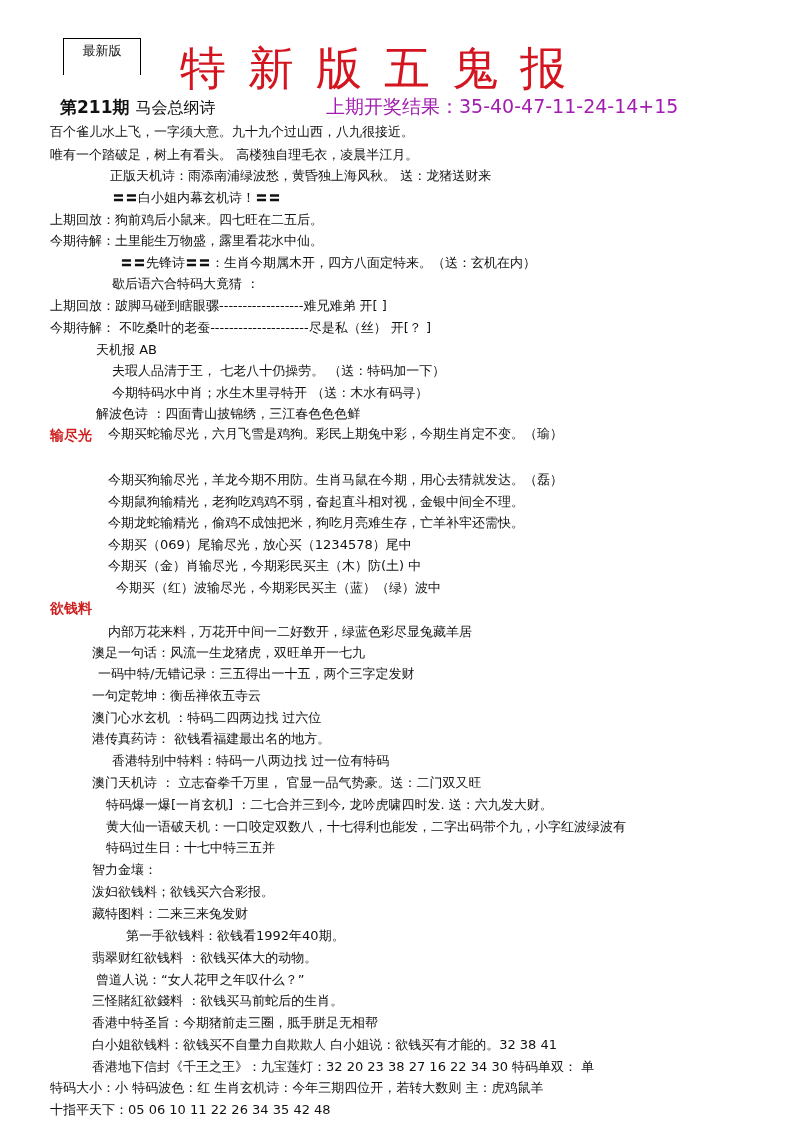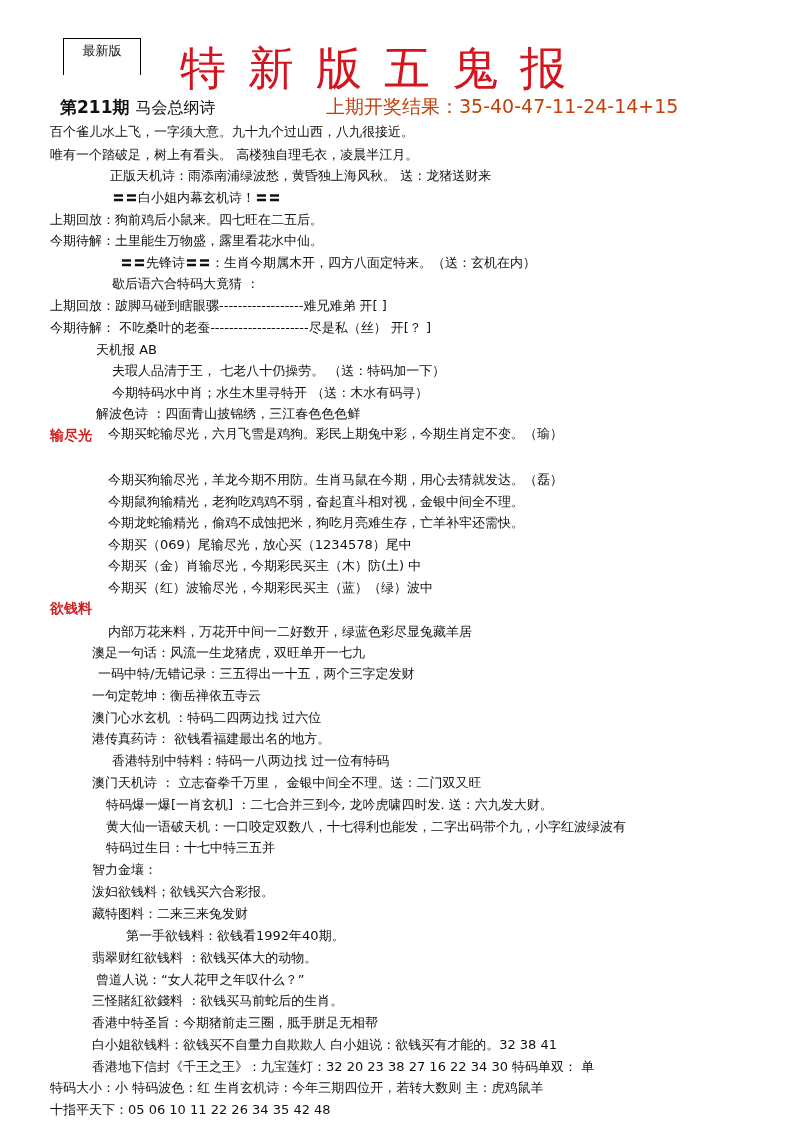--- a/index.html
+++ b/index.html
@@ -17,21 +17,21 @@
     position: absolute; left: 180px; top: 38px;
     font-family: "DejaVu Serif", "Liberation Serif", serif;
     font-size: 46px; color: #d4151f; letter-spacing: 22px; line-height: 60px;
     white-space: nowrap;
   }
   .issue {
     position: absolute; left: 60px; top: 96px; font-size: 17px; font-weight: bold; white-space: nowrap;
   }
   .issue .sub { font-size: 16px; font-weight: normal; margin-left: 6px; }
   .result {
-    position: absolute; left: 326px; top: 94px; font-size: 19px; color: #c2410c; white-space: nowrap;
+    position: absolute; left: 326px; top: 94px; font-size: 19px; color: #a21caf; white-space: nowrap;
   }
   .line {
     position: absolute; font-size: 13px; white-space: nowrap; line-height: 20px;
   }
   .sec-head {
     position: absolute; font-size: 14px; font-weight: bold; color: #d01f1f; white-space: nowrap;
   }
 </style>
 </head>
 <body>
@@ -57,29 +57,29 @@
     <div class="line" style="left: 96px; top: 340px;">天机报 AB</div>
     <div class="line" style="left: 112px; top: 361px;">夫瑕人品清于王，  七老八十仍操劳。  （送：特码加一下）</div>
     <div class="line" style="left: 112px; top: 383px;">今期特码水中肖；水生木里寻特开  （送：木水有码寻）</div>
     <div class="line" style="left: 96px; top: 404px; text-align: center;">解波色诗 ：四面青山披锦绣，三江春色色色鲜</div>
     <div class="line" style="left: 108px; top: 424px;">今期买蛇输尽光，六月飞雪是鸡狗。彩民上期兔中彩，今期生肖定不变。（瑜）</div>
     <div class="line" style="left: 108px; top: 470px;">今期买狗输尽光，羊龙今期不用防。生肖马鼠在今期，用心去猜就发达。（磊）</div>
     <div class="line" style="left: 108px; top: 492px;">今期鼠狗输精光，老狗吃鸡鸡不弱，奋起直斗相对视，金银中间全不理。</div>
     <div class="line" style="left: 108px; top: 513px;">今期龙蛇输精光，偷鸡不成蚀把米，狗吃月亮难生存，亡羊补牢还需快。</div>
     <div class="line" style="left: 108px; top: 535px;">今期买（069）尾输尽光，放心买（1234578）尾中</div>
     <div class="line" style="left: 108px; top: 556px;">今期买（金）肖输尽光，今期彩民买主（木）防(土) 中</div>
-    <div class="line" style="left: 108px; top: 578px;">今期买（红）波输尽光，今期彩民买主（蓝）（绿）波中</div>
+    <div class="line" style="left: 116px; top: 578px;">今期买（红）波输尽光，今期彩民买主（蓝）（绿）波中</div>
     <div class="line" style="left: 108px; top: 622px;">内部万花来料，万花开中间一二好数开，绿蓝色彩尽显兔藏羊居</div>
     <div class="line" style="left: 92px; top: 643px;">澳足一句话：风流一生龙猪虎，双旺单开一七九</div>
     <div class="line" style="left: 98px; top: 664px;">一码中特/无错记录：三五得出一十五，两个三字定发财</div>
     <div class="line" style="left: 92px; top: 686px;">一句定乾坤：衡岳禅依五寺云</div>
     <div class="line" style="left: 92px; top: 708px;">澳门心水玄机 ：特码二四两边找   过六位</div>
     <div class="line" style="left: 92px; top: 729px;">港传真药诗：  欲钱看福建最出名的地方。</div>
     <div class="line" style="left: 112px; top: 751px;">香港特别中特料：特码一八两边找   过一位有特码</div>
-    <div class="line" style="left: 92px; top: 773px;">澳门天机诗 ： 立志奋拳千万里，  金银中间全不理。送：二门双又旺</div>
+    <div class="line" style="left: 92px; top: 773px;">澳门天机诗 ： 立志奋拳千万里，  官显一品气势豪。送：二门双又旺</div>
     <div class="line" style="left: 106px; top: 795px;">特码爆一爆[一肖玄机] ：二七合并三到今, 龙吟虎啸四时发. 送：六九发大财。</div>
     <div class="line" style="left: 106px; top: 817px;">黄大仙一语破天机：一口咬定双数八，十七得利也能发，二字出码带个九，小字红波绿波有</div>
     <div class="line" style="left: 106px; top: 838px;">特码过生日：十七中特三五并</div>
     <div class="line" style="left: 92px; top: 860px;">智力金壤：</div>
     <div class="line" style="left: 92px; top: 882px;">泼妇欲钱料；欲钱买六合彩报。</div>
     <div class="line" style="left: 92px; top: 904px;">藏特图料：二来三来兔发财</div>
     <div class="line" style="left: 126px; top: 926px;">第一手欲钱料：欲钱看1992年40期。</div>
     <div class="line" style="left: 92px; top: 948px;">翡翠财红欲钱料 ：欲钱买体大的动物。</div>
     <div class="line" style="left: 96px; top: 970px;">曾道人说：“女人花甲之年叹什么？”</div>
     <div class="line" style="left: 92px; top: 991px;">三怪賭紅欲錢料 ：欲钱买马前蛇后的生肖。</div>

